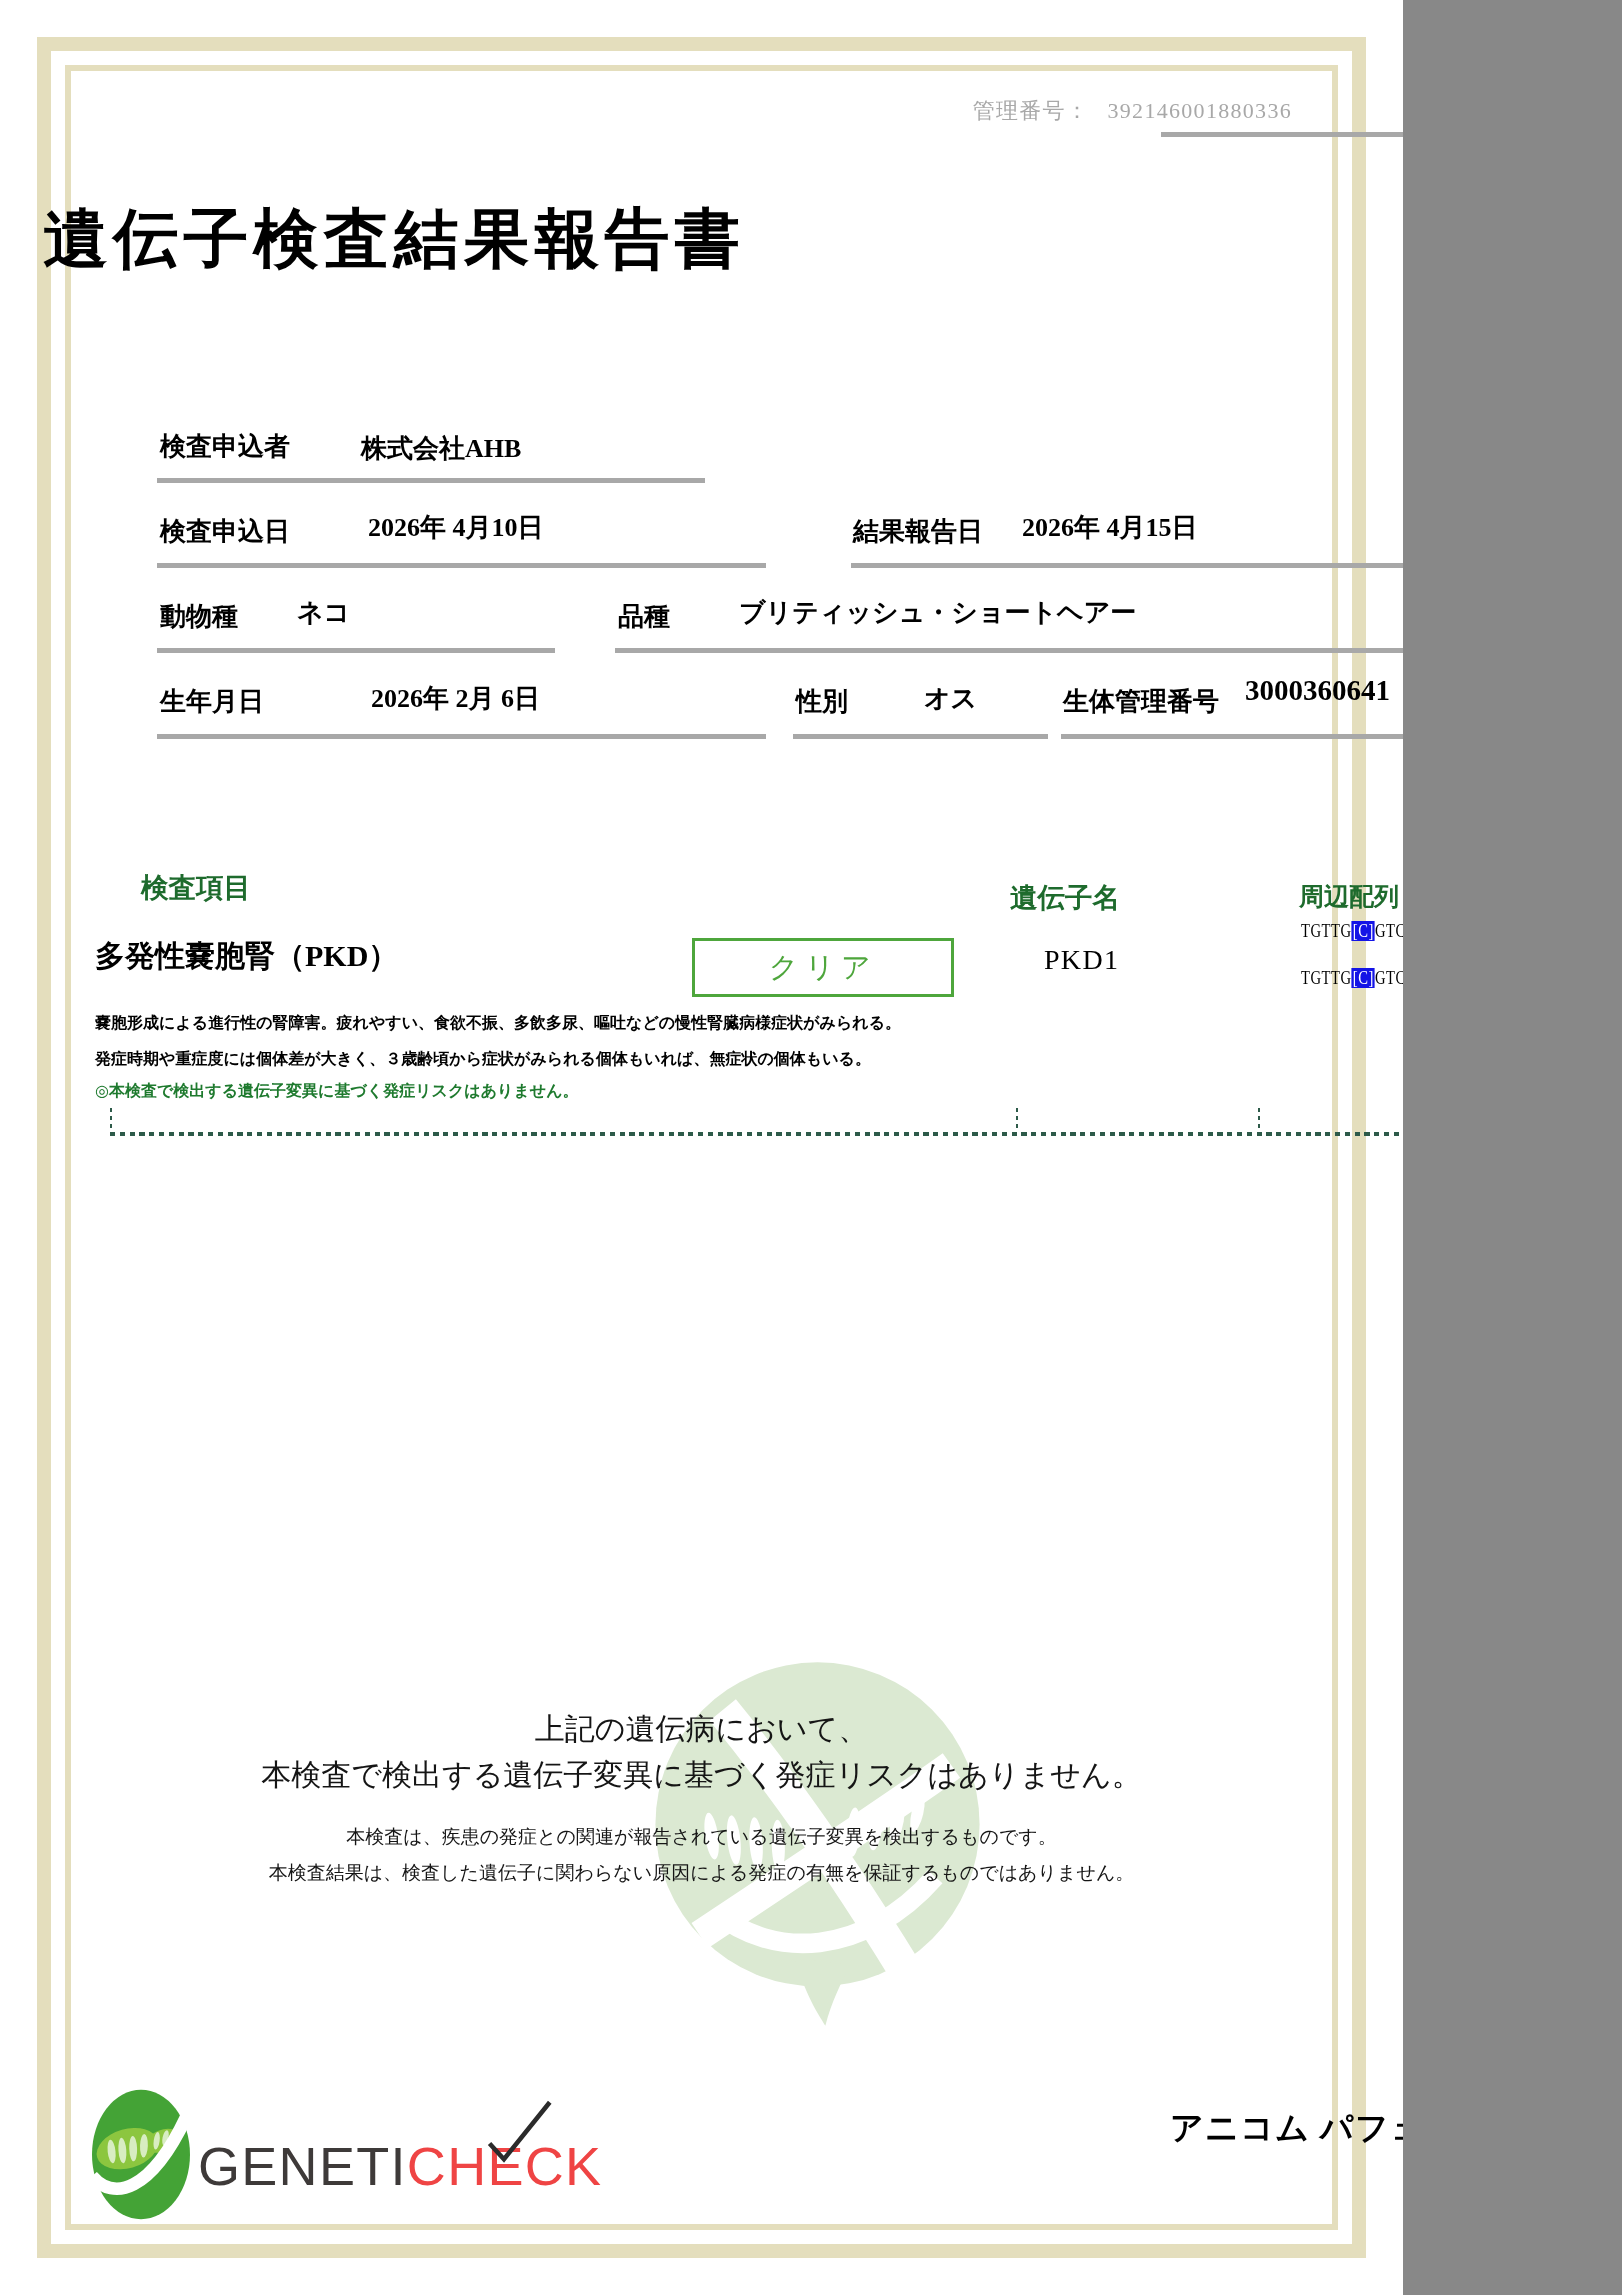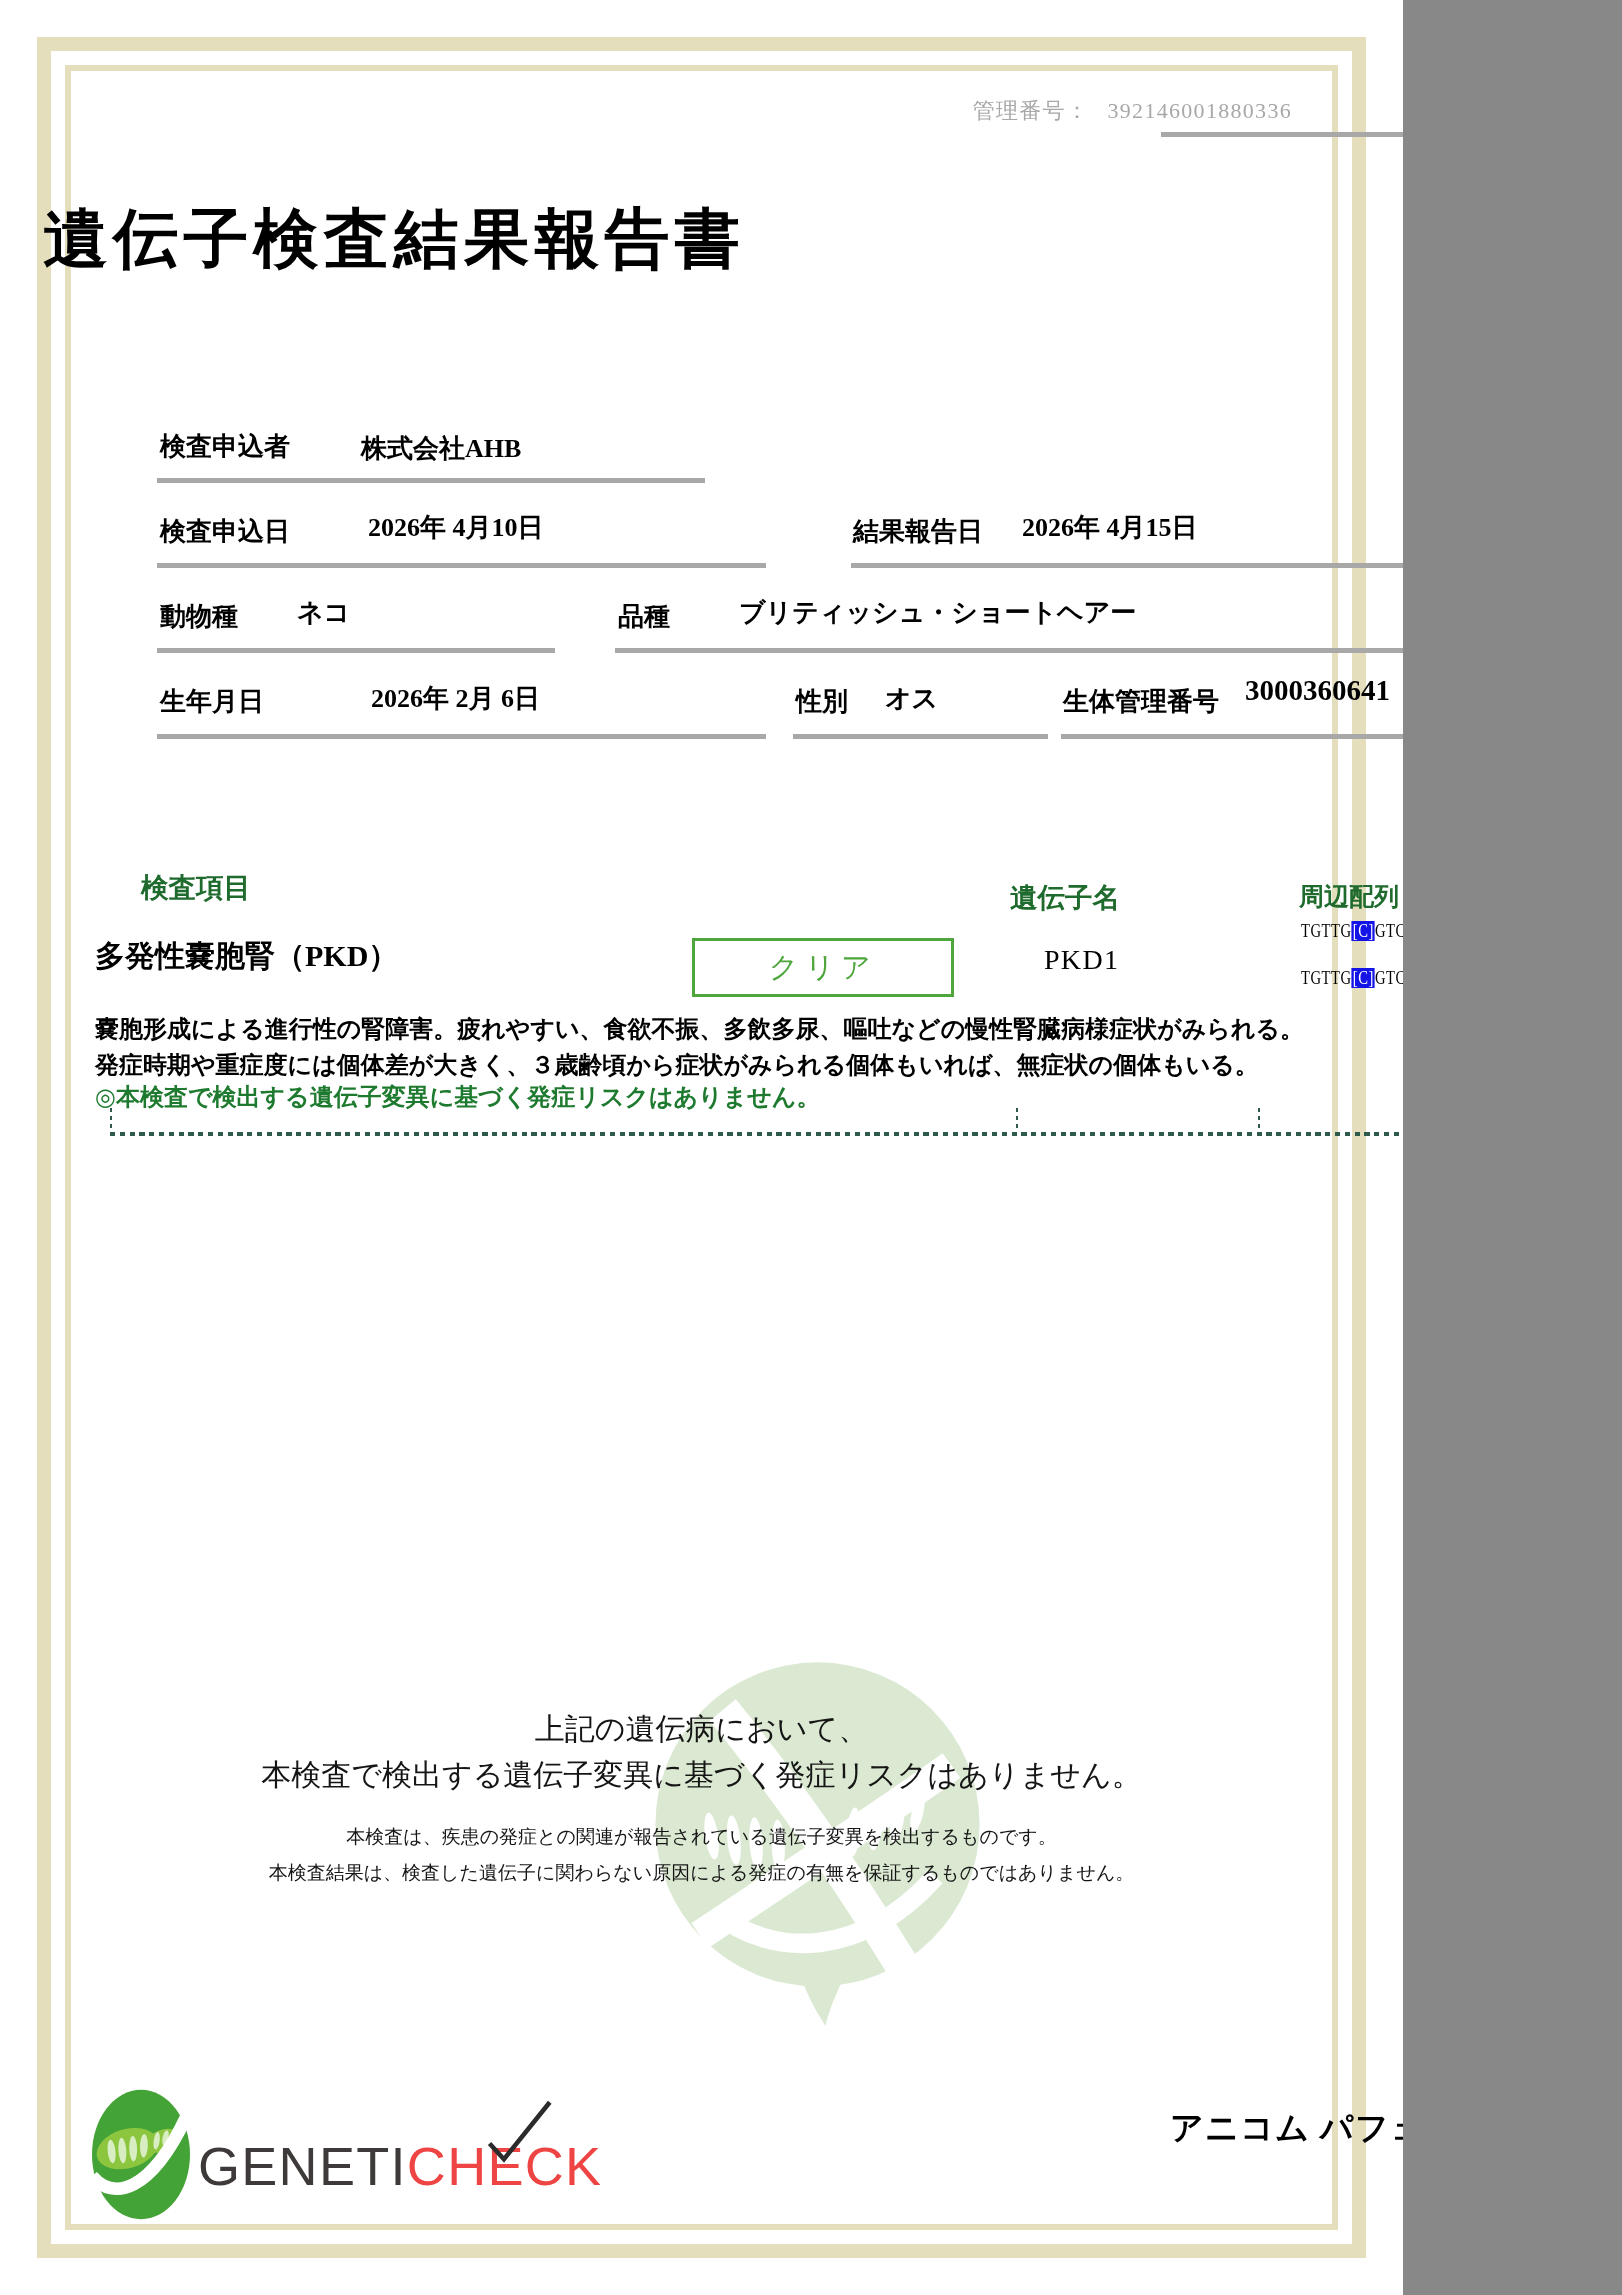--- a/index.html
+++ b/index.html
@@ -38,21 +38,21 @@
     left:692px;top:938px;width:262px;height:59px;
     border:3.9px solid #4ea63c;box-sizing:border-box;
     display:flex;align-items:center;justify-content:center;
     color:#4ea63c;font-size:29px;letter-spacing:6.5px;
   }
   .gene-name{left:1044px;top:944px;font-size:28px;color:#000;letter-spacing:1.3px;}
   .seq{left:1301px;font-size:18.3px;color:#000;white-space:nowrap;transform:scaleX(.8);transform-origin:left top;letter-spacing:0.7px;}
   .seq .hl{background:#1414e6;color:#fff;padding:0 1.3px;}
 
   
-  .desc{left:95px;font-size:24px;font-weight:bold;color:#000;white-space:nowrap;}
+  .desc{left:95px;font-size:16px;font-weight:bold;color:#000;white-space:nowrap;}
   .desc.green{color:#1e7a2e;}
 
   
   .dash-h{top:1132px;left:110px;width:1402px;height:3.9px;
     background:repeating-linear-gradient(90deg,#2d5a49 0 5.2px,transparent 5.2px 9.8px);}
   .dash-v{top:1108px;width:2px;height:23.6px;
     background:repeating-linear-gradient(180deg,#2d5a49 0 3.9px,transparent 3.9px 7.9px);}
 
   
   .watermark{left:654px;top:1661px;width:327px;height:366px;z-index:0;}
@@ -134,21 +134,21 @@
 
   <div class="abs flabel" style="left:618px;top:599px;">品種</div>
   <div class="abs fvalue" style="left:739px;top:595px;">ブリティッシュ・ショートヘアー</div>
   <div class="abs rule" style="left:615px;top:648px;width:872px;"></div>
 
   <div class="abs flabel" style="left:160px;top:684px;">生年月日</div>
   <div class="abs fvalue" style="left:371px;top:681px;">2026年 2月 6日</div>
   <div class="abs rule" style="left:157px;top:734px;width:609px;"></div>
 
   <div class="abs flabel" style="left:796px;top:684px;">性別</div>
-  <div class="abs fvalue" style="left:885px;top:681px;text-align:right;">オス</div>
+  <div class="abs fvalue" style="left:924px;top:681px;text-align:right;">オス</div>
   <div class="abs rule" style="left:793px;top:734px;width:255px;"></div>
 
   <div class="abs flabel" style="left:1063px;top:684px;">生体管理番号</div>
   <div class="abs fvalue" style="left:1245px;top:674px;font-size:29px;">3000360641</div>
   <div class="abs rule" style="left:1061px;top:734px;width:417px;"></div>
 
   <div class="abs shead" style="left:141px;top:870px;">検査項目</div>
   <div class="abs shead" style="left:1010px;top:880px;">遺伝子名</div>
   <div class="abs shead" style="left:1299px;top:880px;font-size:25px;">周辺配列</div>
 

